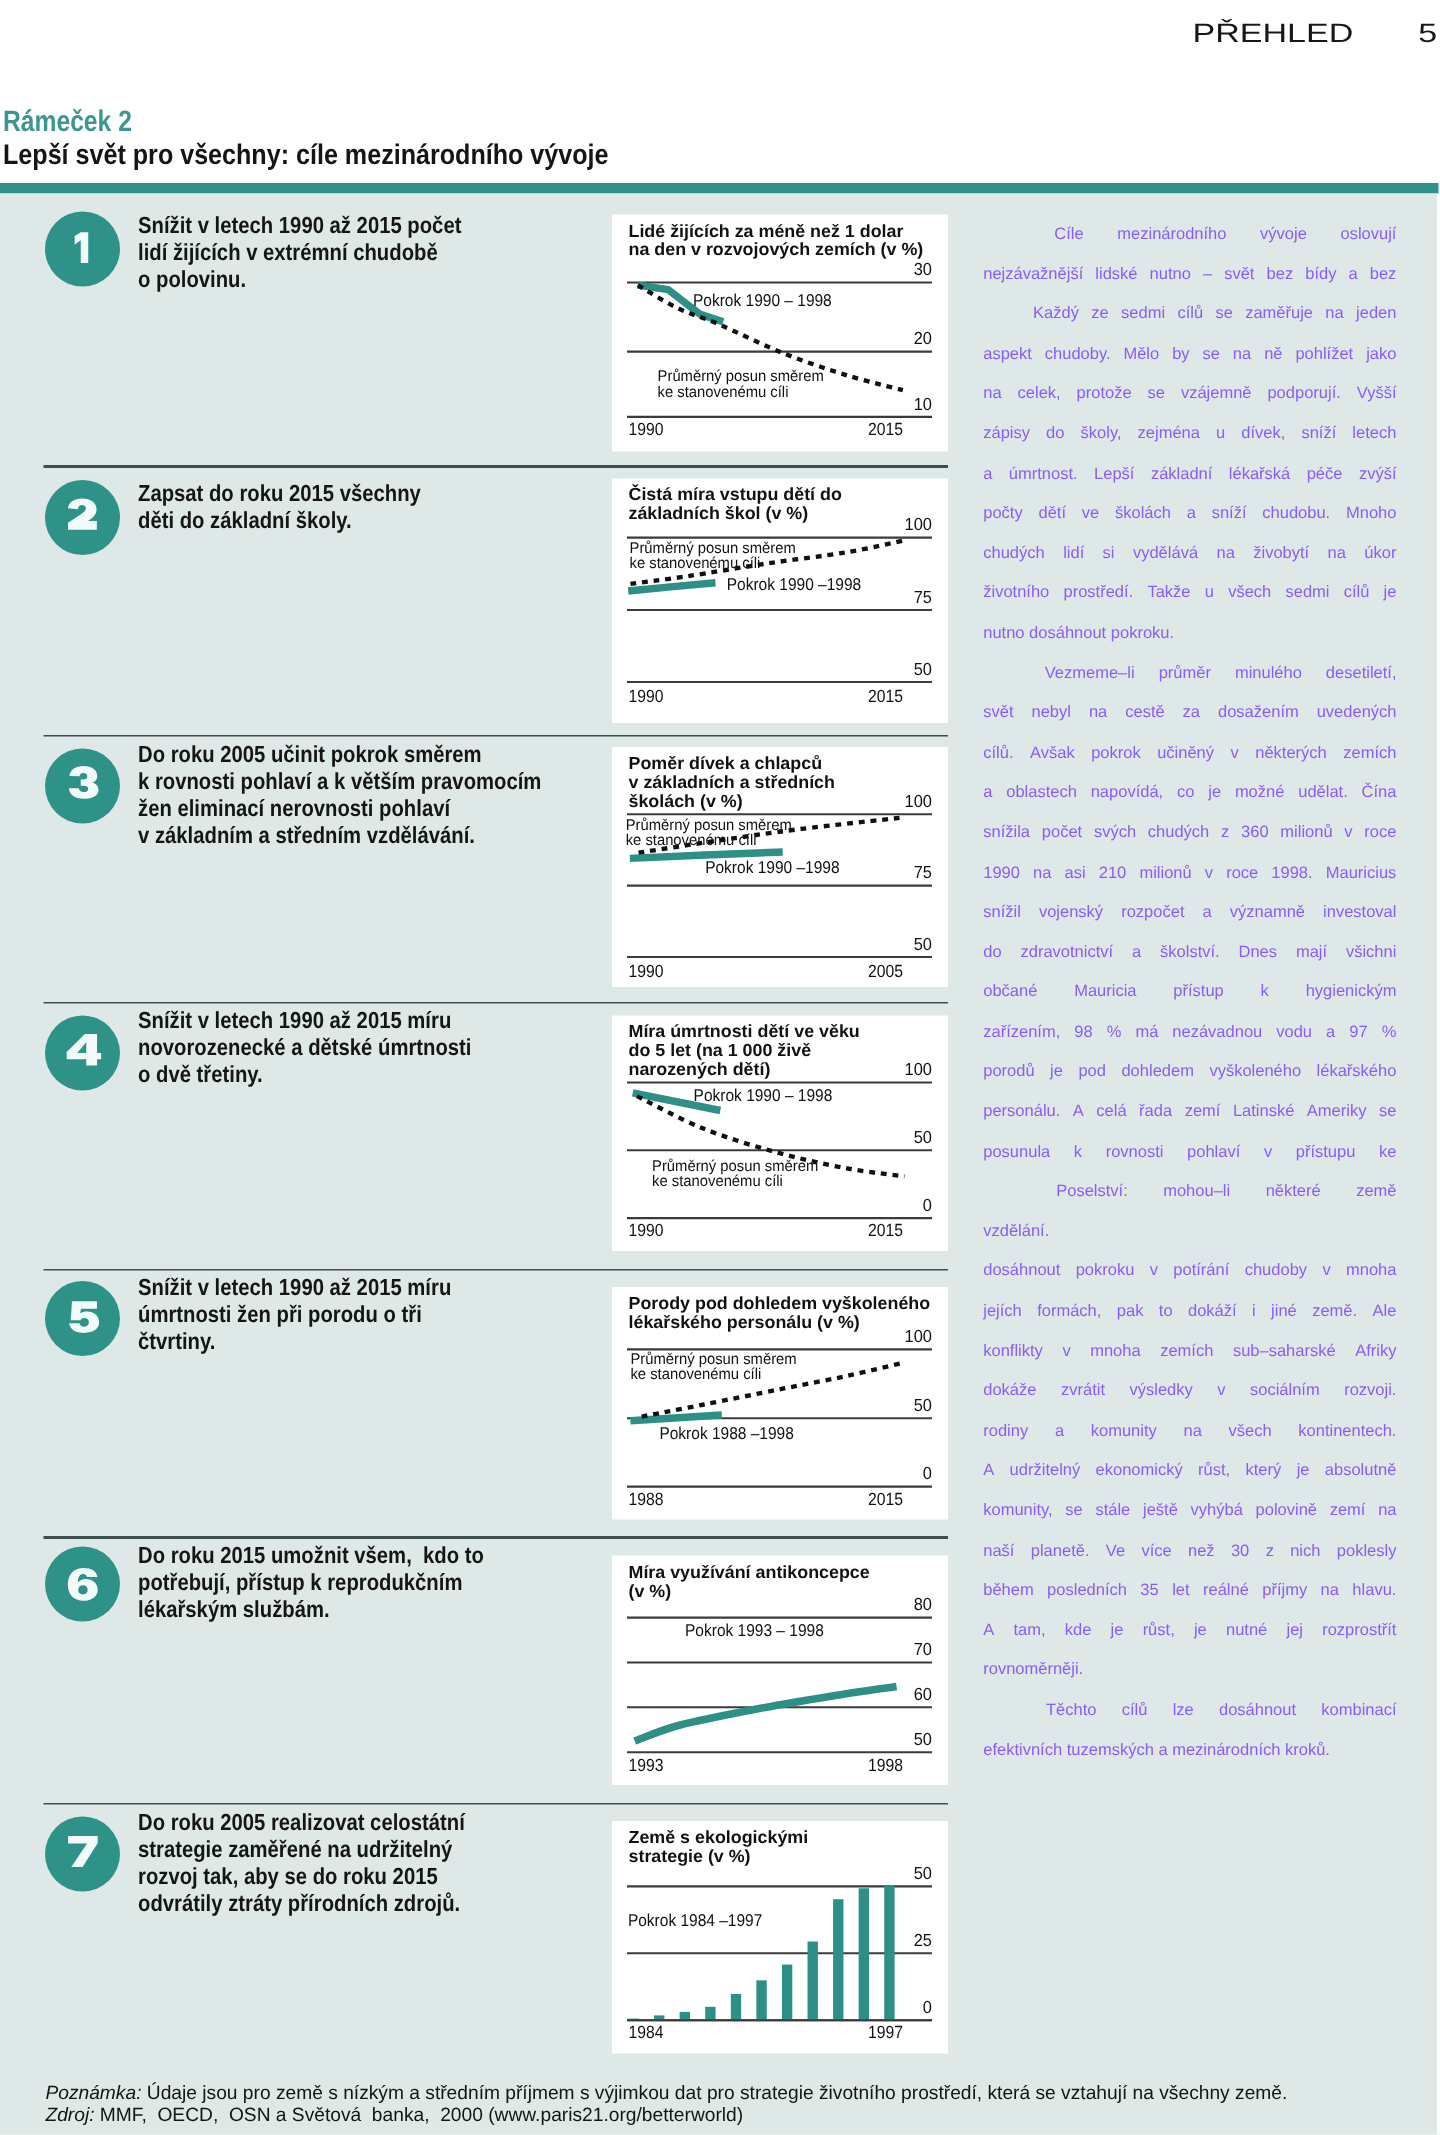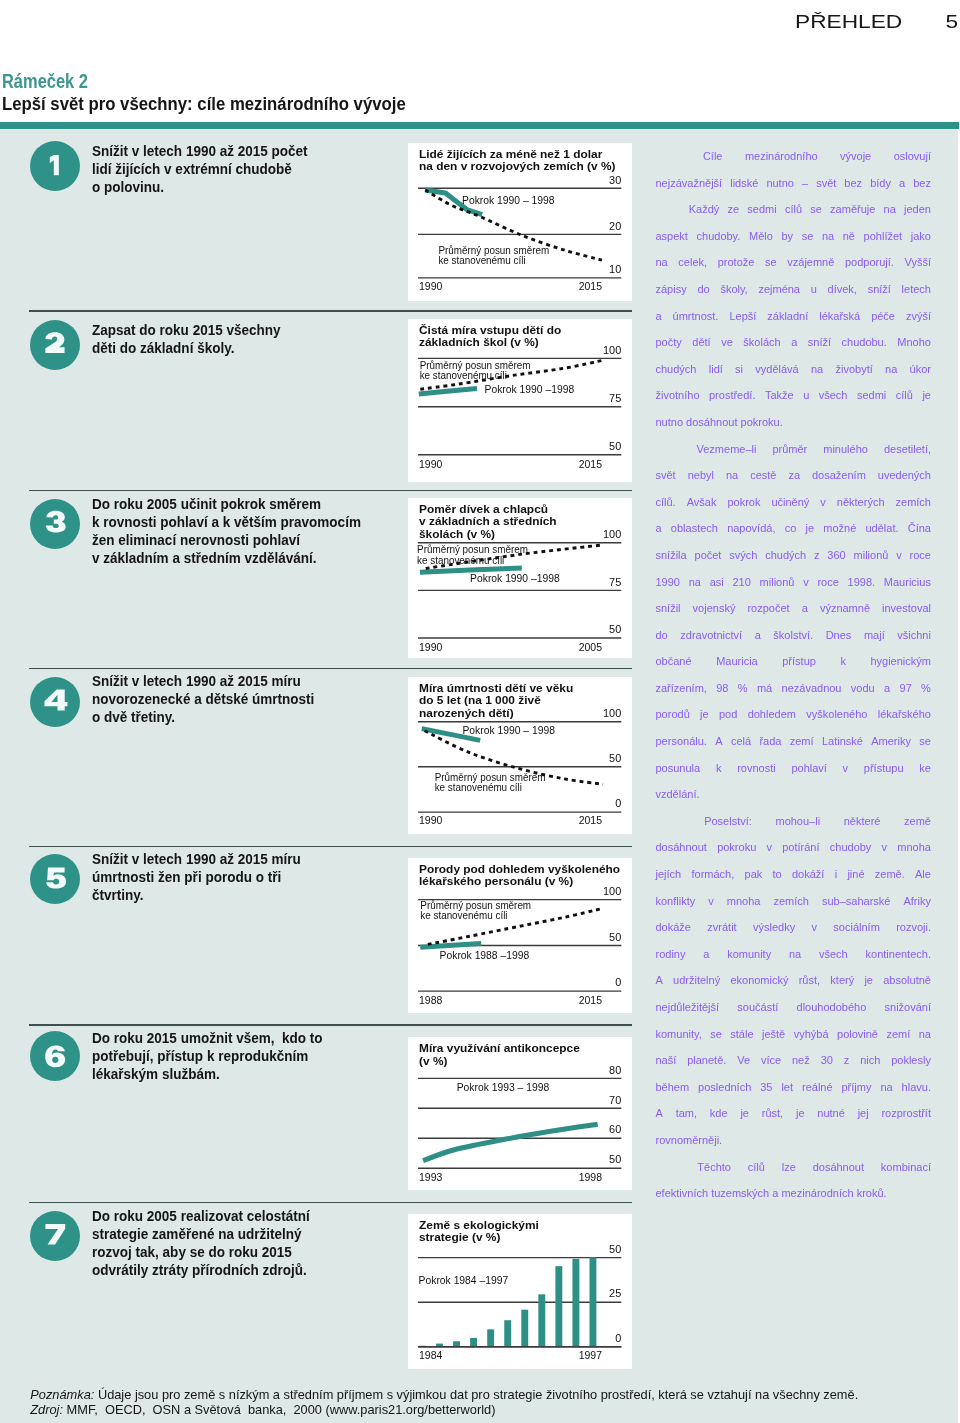--- a/index.html
+++ b/index.html
@@ -154,29 +154,28 @@
     <div class="ln j"><span class="w">a</span><span class="w">oblastech</span><span class="w">napovídá,</span><span class="w">co</span><span class="w">je</span><span class="w">možné</span><span class="w">udělat.</span><span class="w">Čína</span></div>
     <div class="ln j"><span class="w">snížila</span><span class="w">počet</span><span class="w">svých</span><span class="w">chudých</span><span class="w">z</span><span class="w">360</span><span class="w">milionů</span><span class="w">v</span><span class="w">roce</span></div>
     <div class="ln j"><span class="w">1990</span><span class="w">na</span><span class="w">asi</span><span class="w">210</span><span class="w">milionů</span><span class="w">v</span><span class="w">roce</span><span class="w">1998.</span><span class="w">Mauricius</span></div>
     <div class="ln j"><span class="w">snížil</span><span class="w">vojenský</span><span class="w">rozpočet</span><span class="w">a</span><span class="w">významně</span><span class="w">investoval</span></div>
     <div class="ln j"><span class="w">do</span><span class="w">zdravotnictví</span><span class="w">a</span><span class="w">školství.</span><span class="w">Dnes</span><span class="w">mají</span><span class="w">všichni</span></div>
     <div class="ln j"><span class="w">občané</span><span class="w">Mauricia</span><span class="w">přístup</span><span class="w">k</span><span class="w">hygienickým</span></div>
     <div class="ln j"><span class="w">zařízením,</span><span class="w">98</span><span class="w">%</span><span class="w">má</span><span class="w">nezávadnou</span><span class="w">vodu</span><span class="w">a</span><span class="w">97</span><span class="w">%</span></div>
     <div class="ln j"><span class="w">porodů</span><span class="w">je</span><span class="w">pod</span><span class="w">dohledem</span><span class="w">vyškoleného</span><span class="w">lékařského</span></div>
     <div class="ln j"><span class="w">personálu.</span><span class="w">A</span><span class="w">celá</span><span class="w">řada</span><span class="w">zemí</span><span class="w">Latinské</span><span class="w">Ameriky</span><span class="w">se</span></div>
     <div class="ln j"><span class="w">posunula</span><span class="w">k</span><span class="w">rovnosti</span><span class="w">pohlaví</span><span class="w">v</span><span class="w">přístupu</span><span class="w">ke</span></div>
+    <div class="ln j"><span class="ind"></span><span class="w">Poselství:</span><span class="w">mohou–li</span><span class="w">některé</span><span class="w">země</span></div>
     <div class="ln"><span class="w">vzdělání.</span><span class="fill"></span></div>
-    <div class="ln j"><span class="ind"></span><span class="w">Poselství:</span><span class="w">mohou–li</span><span class="w">některé</span><span class="w">země</span></div>
     <div class="ln j"><span class="w">dosáhnout</span><span class="w">pokroku</span><span class="w">v</span><span class="w">potírání</span><span class="w">chudoby</span><span class="w">v</span><span class="w">mnoha</span></div>
     <div class="ln j"><span class="w">jejích</span><span class="w">formách,</span><span class="w">pak</span><span class="w">to</span><span class="w">dokáží</span><span class="w">i</span><span class="w">jiné</span><span class="w">země.</span><span class="w">Ale</span></div>
     <div class="ln j"><span class="w">konflikty</span><span class="w">v</span><span class="w">mnoha</span><span class="w">zemích</span><span class="w">sub–saharské</span><span class="w">Afriky</span></div>
     <div class="ln j"><span class="w">dokáže</span><span class="w">zvrátit</span><span class="w">výsledky</span><span class="w">v</span><span class="w">sociálním</span><span class="w">rozvoji.</span></div>
     <div class="ln j"><span class="w">rodiny</span><span class="w">a</span><span class="w">komunity</span><span class="w">na</span><span class="w">všech</span><span class="w">kontinentech.</span></div>
     <div class="ln j"><span class="w">A</span><span class="w">udržitelný</span><span class="w">ekonomický</span><span class="w">růst,</span><span class="w">který</span><span class="w">je</span><span class="w">absolutně</span></div>
-    <div class="ln j"><span class="w">nejdůležitější</span><span class="w">součástí</span><span class="w">dlouhodobého</span><span class="w">snižování</span></div>
     <div class="ln j"><span class="w">komunity,</span><span class="w">se</span><span class="w">stále</span><span class="w">ještě</span><span class="w">vyhýbá</span><span class="w">polovině</span><span class="w">zemí</span><span class="w">na</span></div>
     <div class="ln j"><span class="w">naší</span><span class="w">planetě.</span><span class="w">Ve</span><span class="w">více</span><span class="w">než</span><span class="w">30</span><span class="w">z</span><span class="w">nich</span><span class="w">poklesly</span></div>
     <div class="ln j"><span class="w">během</span><span class="w">posledních</span><span class="w">35</span><span class="w">let</span><span class="w">reálné</span><span class="w">příjmy</span><span class="w">na</span><span class="w">hlavu.</span></div>
     <div class="ln j"><span class="w">A</span><span class="w">tam,</span><span class="w">kde</span><span class="w">je</span><span class="w">růst,</span><span class="w">je</span><span class="w">nutné</span><span class="w">jej</span><span class="w">rozprostřít</span></div>
     <div class="ln"><span class="w">rovnoměrněji.</span><span class="fill"></span></div>
     <div class="ln j"><span class="ind"></span><span class="w">Těchto</span><span class="w">cílů</span><span class="w">lze</span><span class="w">dosáhnout</span><span class="w">kombinací</span></div>
     <div class="ln"><span class="w">efektivních tuzemských a mezinárodních kroků.</span><span class="fill"></span></div>
   </div>
   <div class="fn">
     <div><em>Poznámka:</em> <span>Údaje jsou pro země s nízkým a středním příjmem s výjimkou dat pro strategie životního prostředí, která se vztahují na všechny země.</span></div>

